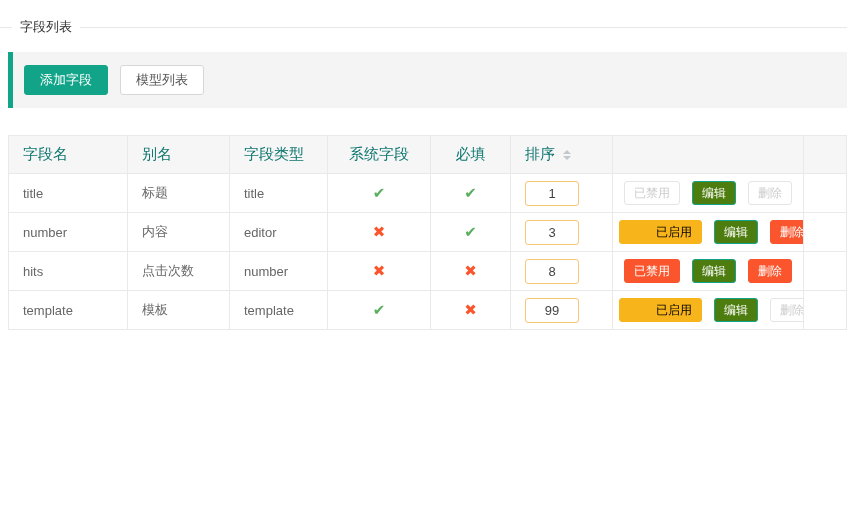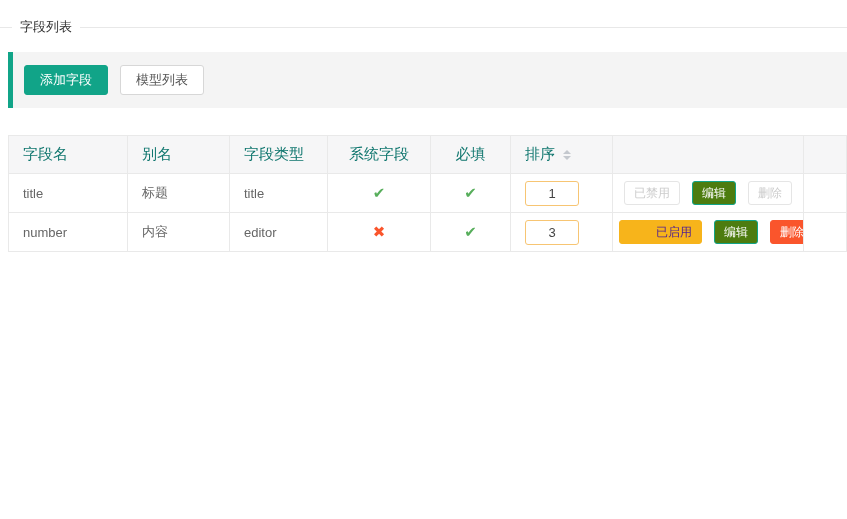--- a/index.html
+++ b/index.html
@@ -44,21 +44,21 @@
     text-align:center; font-size:13px; color:#444; outline:none;
     font-family:inherit; background:#fff; vertical-align:middle;
   }
   td.actions { text-align:center; padding:0; }
   .btn {
     height:24px; padding:0 9px; font-size:12px; border-radius:3px;
     margin:0 6px; font-family:inherit; cursor:pointer; line-height:22px;
     border:1px solid transparent; vertical-align:middle;text-align:center;
   }
   .btn.primary  { background:#4d7c0f; border-color:#11a488; color:#fff; }
-  .btn.warning  { background:#f7b41b; border-color:#f7b41b; color:#4c1d95;padding-left:36px; }
+  .btn.warning  { background:#f7b41b; border-color:#f7b41b; color:#000000;padding-left:36px; }
   .btn.danger   { background:#fa552c; border-color:#fa552c; color:#fff; }
   .btn.disabled { background:#fff; border-color:#e5e5e5; color:#ccc; cursor:not-allowed; }
   
   .sorter { display:inline-flex; flex-direction:column; gap:2px; margin-left:8px; vertical-align:middle; }
   .sorter .up   { width:0; height:0; border-left:4px solid transparent; border-right:4px solid transparent; border-bottom:4px solid #c4c8ce; }
   .sorter .down { width:0; height:0; border-left:4px solid transparent; border-right:4px solid transparent; border-top:4px solid #c4c8ce; }
 </style>
 </head>
 <body>
 
@@ -114,15 +114,35 @@
         <tr>
           <td>number</td>
           <td>内容</td>
           <td>editor</td>
           <td class="center"><span class="icon-cross">✖</span></td>
           <td class="center"><span class="icon-check">✔</span></td>
           <td><input class="sort-input" value="3" style=""></td>
           <td class="actions"><button class="btn warning">已启用</button><button class="btn primary">编辑</button><button class="btn danger">删除</button></td>
           <td></td>
         </tr>
+        <tr>
+          <td>hits</td>
+          <td>点击次数</td>
+          <td>number</td>
+          <td class="center"><span class="icon-cross">✖</span></td>
+          <td class="center"><span class="icon-cross">✖</span></td>
+          <td><input class="sort-input" value="8" style=""></td>
+          <td class="actions"><button class="btn danger">已禁用</button><button class="btn primary">编辑</button><button class="btn danger">删除</button></td>
+          <td></td>
+        </tr>
+        <tr>
+          <td>template</td>
+          <td>模板</td>
+          <td>template</td>
+          <td class="center"><span class="icon-check">✔</span></td>
+          <td class="center"><span class="icon-cross">✖</span></td>
+          <td><input class="sort-input" value="99" style=""></td>
+          <td class="actions"><button class="btn warning">已启用</button><button class="btn primary">编辑</button><button class="btn disabled">删除</button></td>
+          <td></td>
+        </tr>
       </tbody>
   </table>
 </div>
 
 </body></html>

